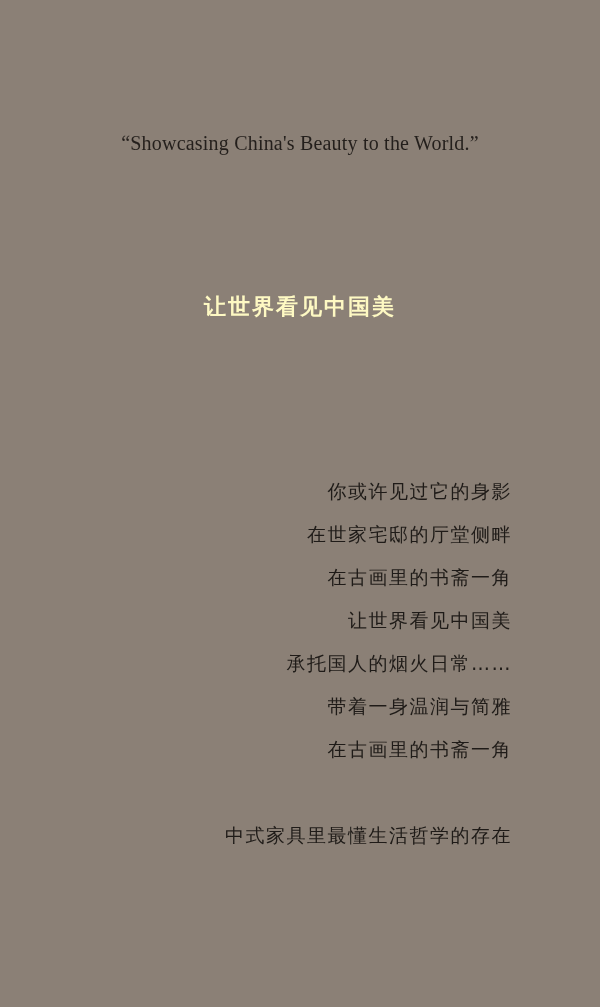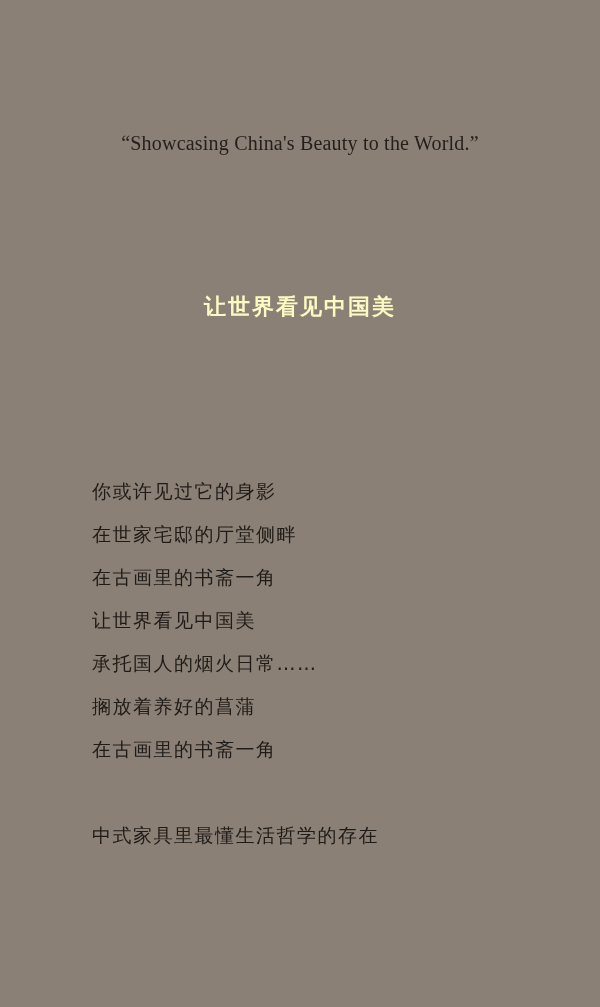--- a/index.html
+++ b/index.html
@@ -42,20 +42,21 @@
     font-size: 22px;
     font-weight: bold;
     letter-spacing: 2px;
     color: #fef9c3;
   }
   .poem {
     position: absolute;
     top: 470px;
     left: 92px;
     width: 420px;
+    text-align: right;
   }
   .poem-line {
     font-family: "DejaVu Sans", sans-serif;
     font-size: 19px;
     line-height: 43px;
     letter-spacing: 1.5px;
     color: #1f1b18;
     white-space: nowrap;
   }
   .poem-gap {
@@ -70,21 +71,21 @@
   <div class="english-quote">“Showcasing China's Beauty to the World.”</div>
 
   <div class="chinese-headline">让世界看见中国美</div>
 
   <div class="poem">
     <div class="poem-line">你或许见过它的身影</div>
     <div class="poem-line">在世家宅邸的厅堂侧畔</div>
     <div class="poem-line">在古画里的书斋一角</div>
     <div class="poem-line">让世界看见中国美</div>
     <div class="poem-line">承托国人的烟火日常……</div>
-    <div class="poem-line">搁放着养好的菖蒲</div>
+    <div class="poem-line">带着一身温润与简雅</div>
     <div class="poem-line">在古画里的书斋一角</div>
 
     <div class="poem-gap"></div>
 
     <div class="poem-line">中式家具里最懂生活哲学的存在</div>
   </div>
 
 </div>
 
 </body></html>

